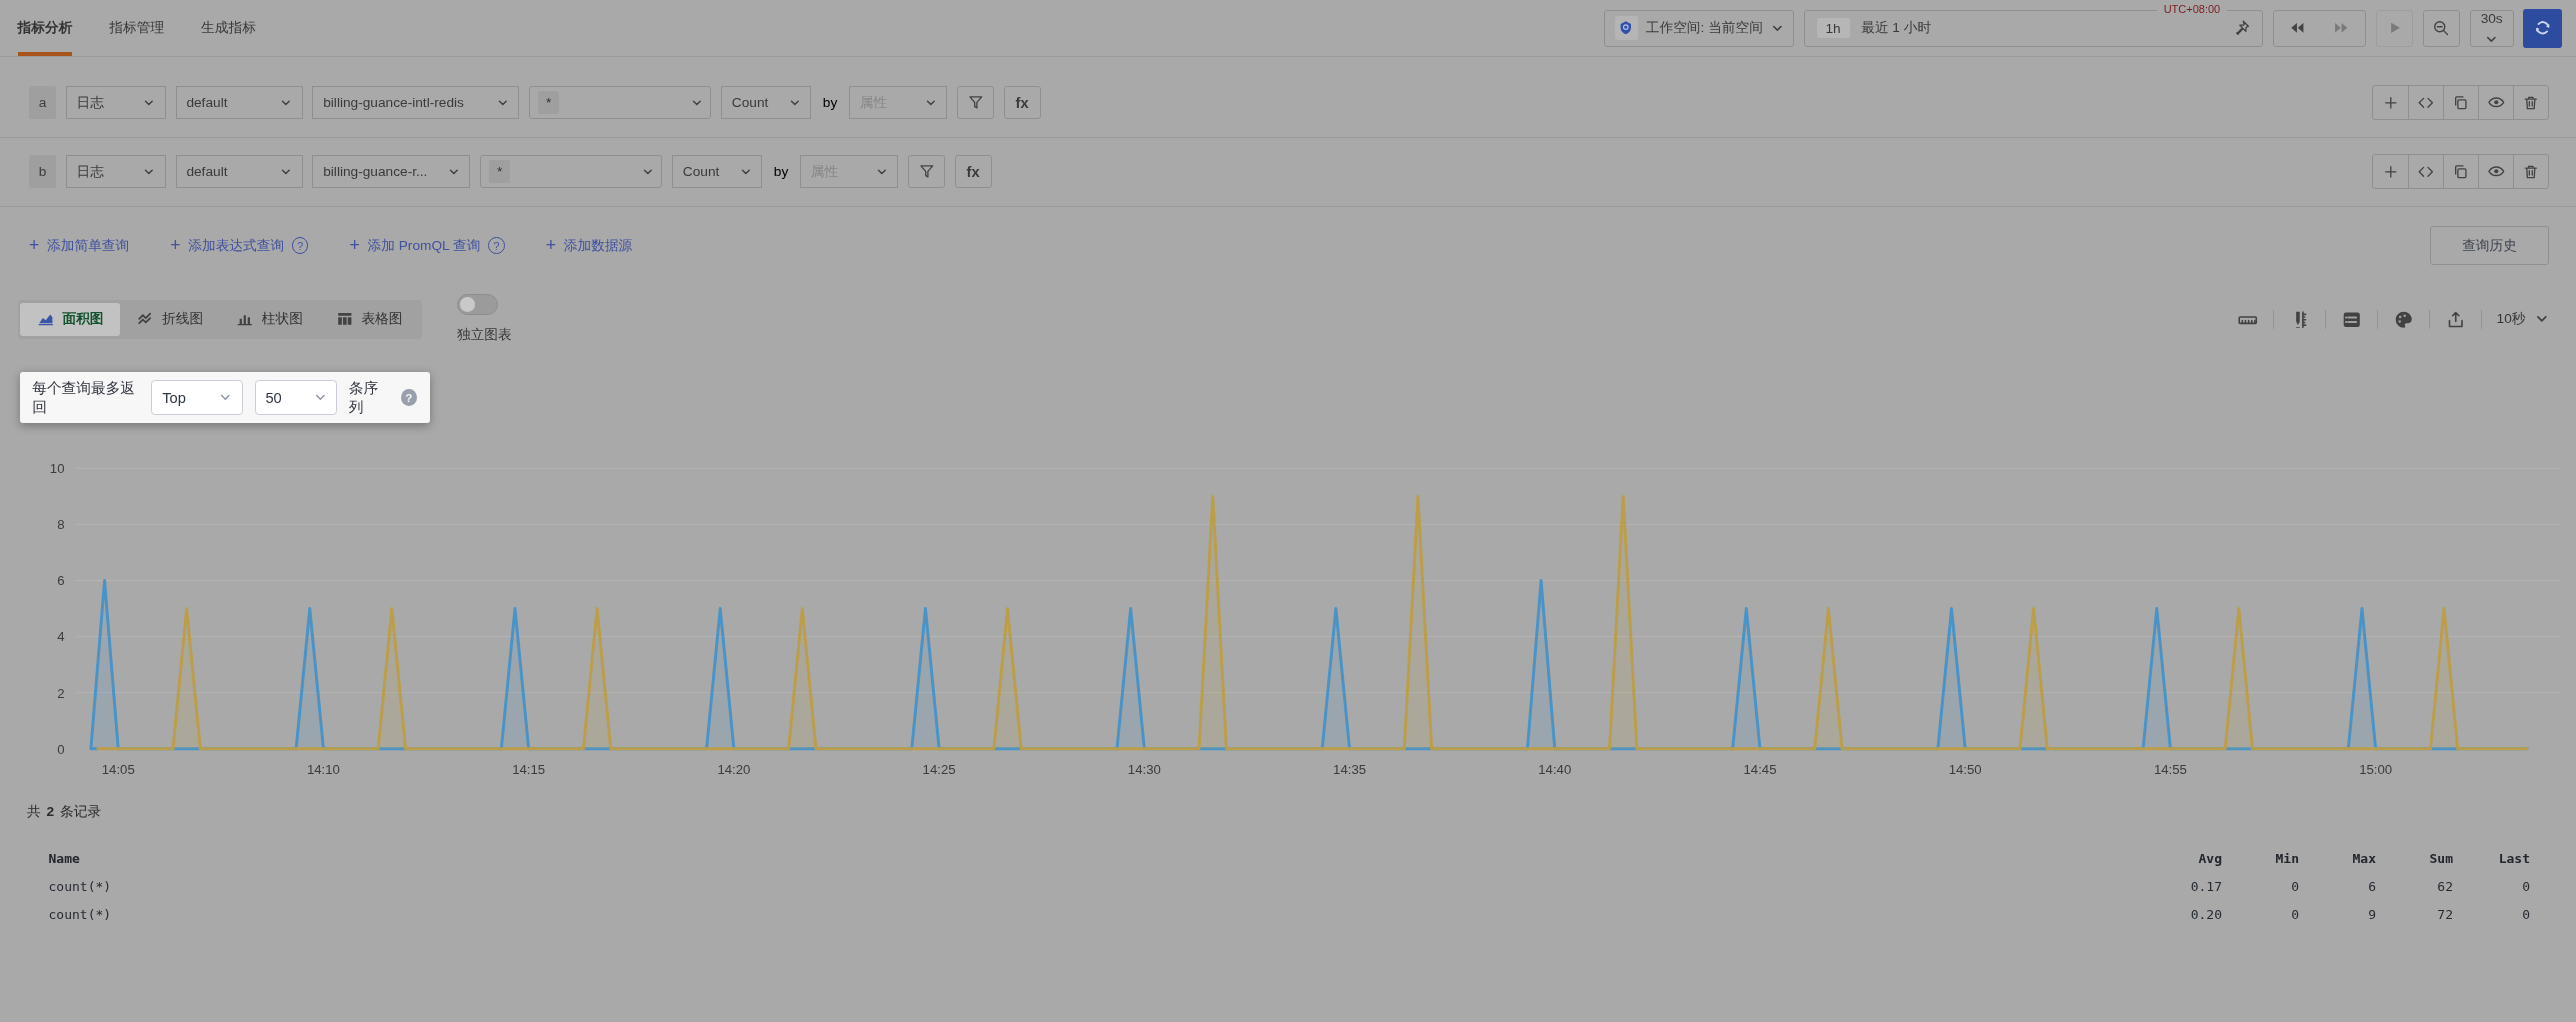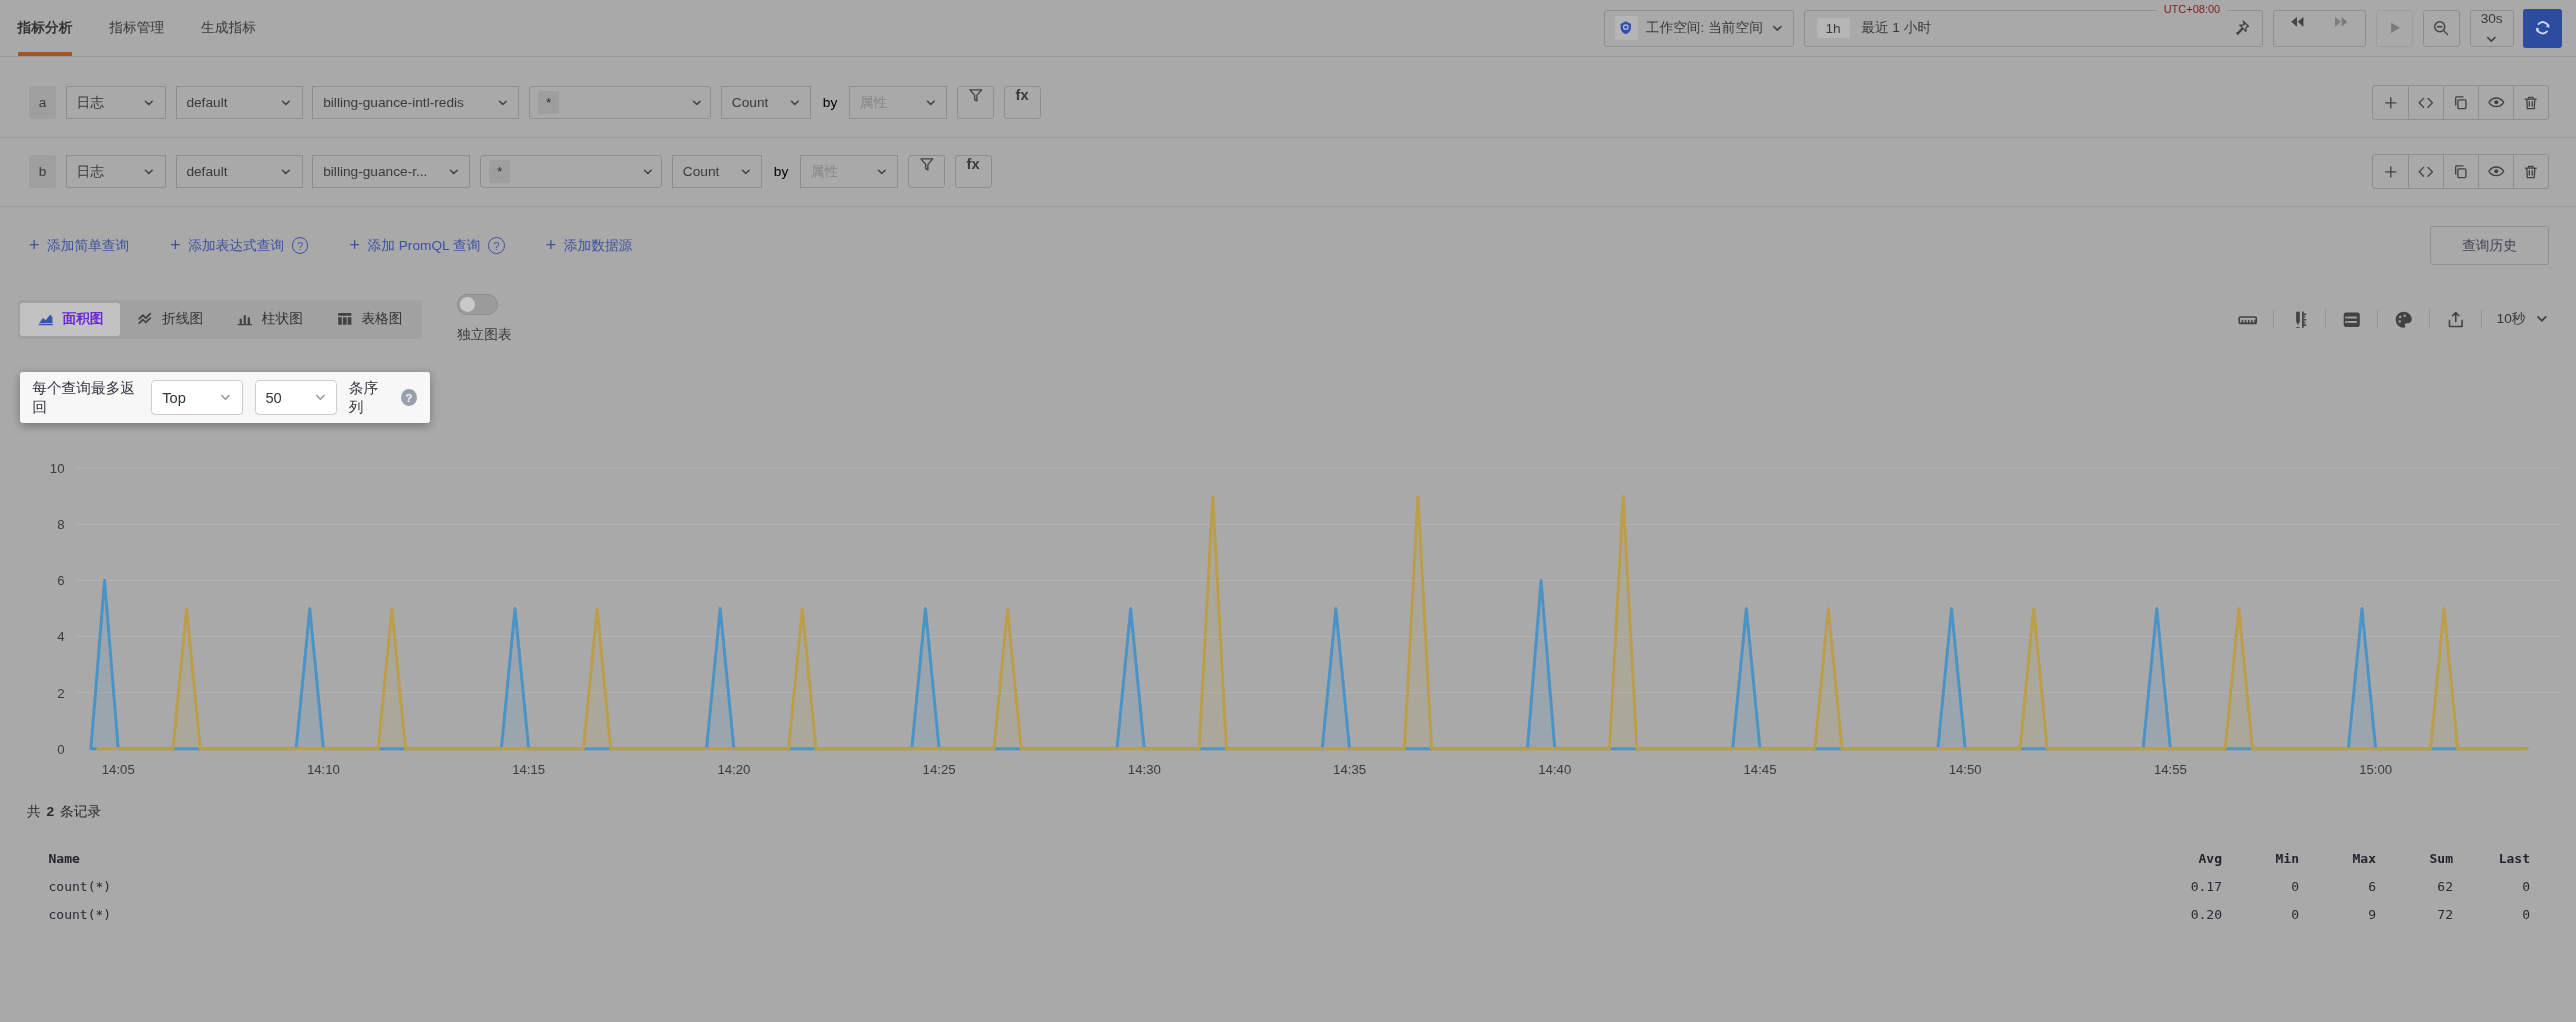--- a/index.html
+++ b/index.html
@@ -37,38 +37,38 @@
   .qrow { height:69px; display:flex; align-items:center; gap:9.8px; padding:0 27px 0 29px; border-bottom:1px solid #9c9c9c; }
   .qrow.first { margin-top:11.7px; }
   .qchip { width:27px; height:33px; background:#9f9f9f; border-radius:2.9px; display:flex; align-items:center; justify-content:center; color:#3c3c3c; }
   .sel { height:33px; border:1px solid #8f8f8f; border-radius:0; display:flex; align-items:center; gap:9.8px; padding:0 9.8px; cursor:pointer; white-space:nowrap; }
   .sel .cdn { margin-left:auto; }
   .w-type { width:100px; } .w-index { width:127px; } .w-srcA { width:207px; } .w-srcB { width:158px; }
   .w-agg { width:90px; } .w-attr { width:98px; color:#878787; }
   .filterbox { width:182px; height:33px; border:1px solid #8f8f8f; border-radius:2.9px; display:flex; align-items:center; padding:0 7.8px; gap:7.8px; cursor:text; }
   .star { min-width:21.5px; height:23.5px; background:#9f9f9f; border-radius:2px; display:flex; align-items:center; justify-content:center; color:#303030; }
   .bylab { color:#000000; padding:0 2px; }
-  .tool-btn { width:37px; height:33px; border:1px solid #8f8f8f; border-radius:2.9px; background:transparent; display:flex; align-items:flex-start; justify-content:center; cursor:pointer; padding:0; }
+  .tool-btn { width:37px; height:33px; border:1px solid #8f8f8f; border-radius:2.9px; background:transparent; display:flex; align-items:center; justify-content:center; cursor:pointer; padding:0; }
   .fxlab { font-weight:bold; font-size:14.7px; color:#3a3a3a; }
   .row-actions { margin-left:auto; display:flex; border:1px solid #8f8f8f; border-radius:2.9px; overflow:hidden; }
   .row-actions button { width:35px; height:33px; border:none; border-left:1px solid #8f8f8f; background:transparent; display:flex; align-items:center; justify-content:center; cursor:pointer; padding:0; }
   .row-actions button:first-child { border-left:none; }
 
   
   .links-row { display:flex; align-items:center; padding:19.5px 27px 0 29px; }
   .qlink { display:flex; align-items:center; gap:7.8px; color:#3f51a0; cursor:pointer; margin-right:41px; font-size:13.7px; }
   .qlink .plus { font-size:17.6px; line-height:13.7px; }
   .qmark { width:16.6px; height:16.6px; border:1.4px solid #3f51a0; border-radius:50%; font-size:10.7px; display:flex; align-items:center; justify-content:center; }
   .history-btn { margin-left:auto; width:119px; height:39px; border:1px solid #8f8f8f; border-radius:2.9px; background:transparent; color:#3d434e; font-size:13.7px; cursor:pointer; }
 
   
   .charttab-row { display:flex; align-items:center; margin-top:29px; padding:0 27px 0 17.6px; }
   .tabgroup { background:#a1a1a1; border-radius:3.9px; padding:2.9px; display:flex; }
   .ctab { height:33px; padding:0 16.6px; border-radius:2.9px; display:flex; align-items:center; gap:7.8px; color:#333; cursor:pointer; }
-  .ctab.active { background:#c2c2c2; color:#6d28d9; font-weight:bold;font-family:Liberation Serif, serif; }
+  .ctab.active { background:#c2c2c2; color:#14532d; font-weight:bold;font-family:Liberation Serif, serif; }
   .ctab.active .ic { stroke:#3a54a8; } .ctab.active .icf { fill:#3a54a8; }
   .toggle-wrap { display:flex; align-items:flex-start; gap:11.7px; margin-left:35px; cursor:pointer;flex-direction:column; }
   .toggle { width:41px; height:20.5px; border-radius:10.7px; background:#9b9b9b; border:1px solid #8d8d8d; position:relative; }
   .toggle .knob { position:absolute; left:2px; top:2px; width:14.7px; height:14.7px; border-radius:50%; background:#c9c9c9; }
   .chart-tools { margin-left:auto; display:flex; align-items:center; }
   .chart-tools .tbtn { background:none; border:none; padding:0; cursor:pointer; display:flex; align-items:center; }
   .vdiv { width:1px; height:19.5px; background:#949494; margin:0 14.7px; }
   .int-sel { display:flex; align-items:center; gap:9.8px; cursor:pointer; color:#353535; }
 
   

